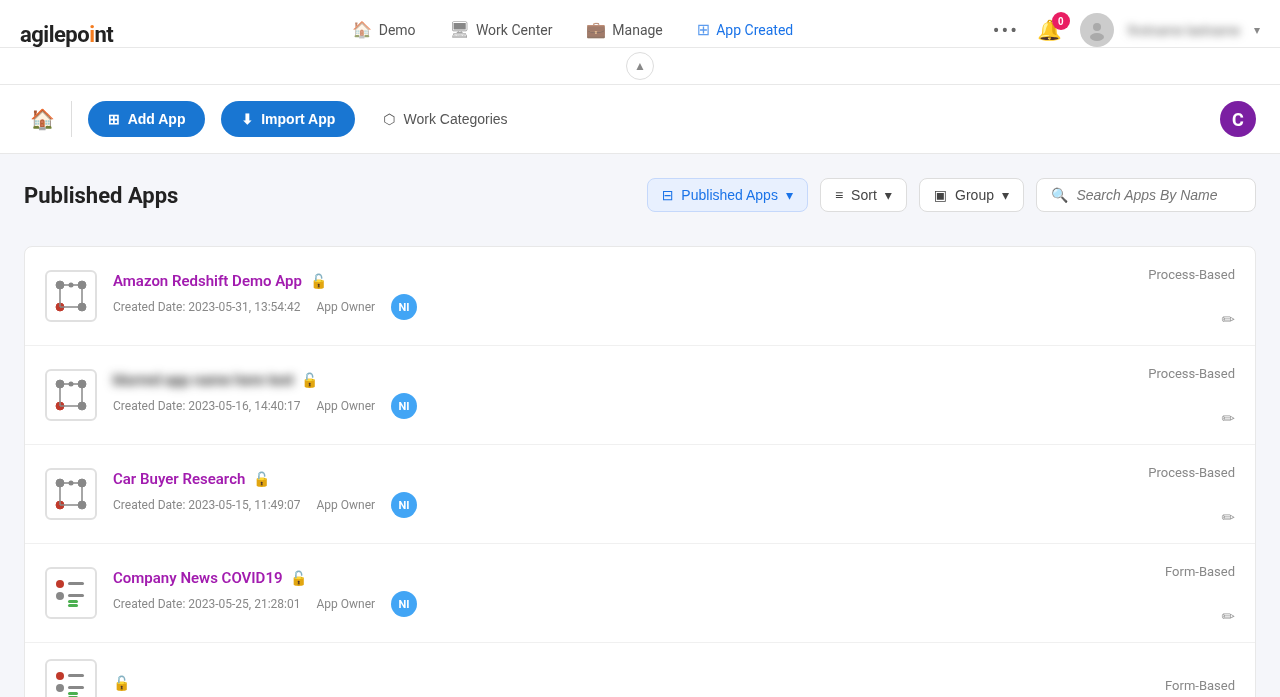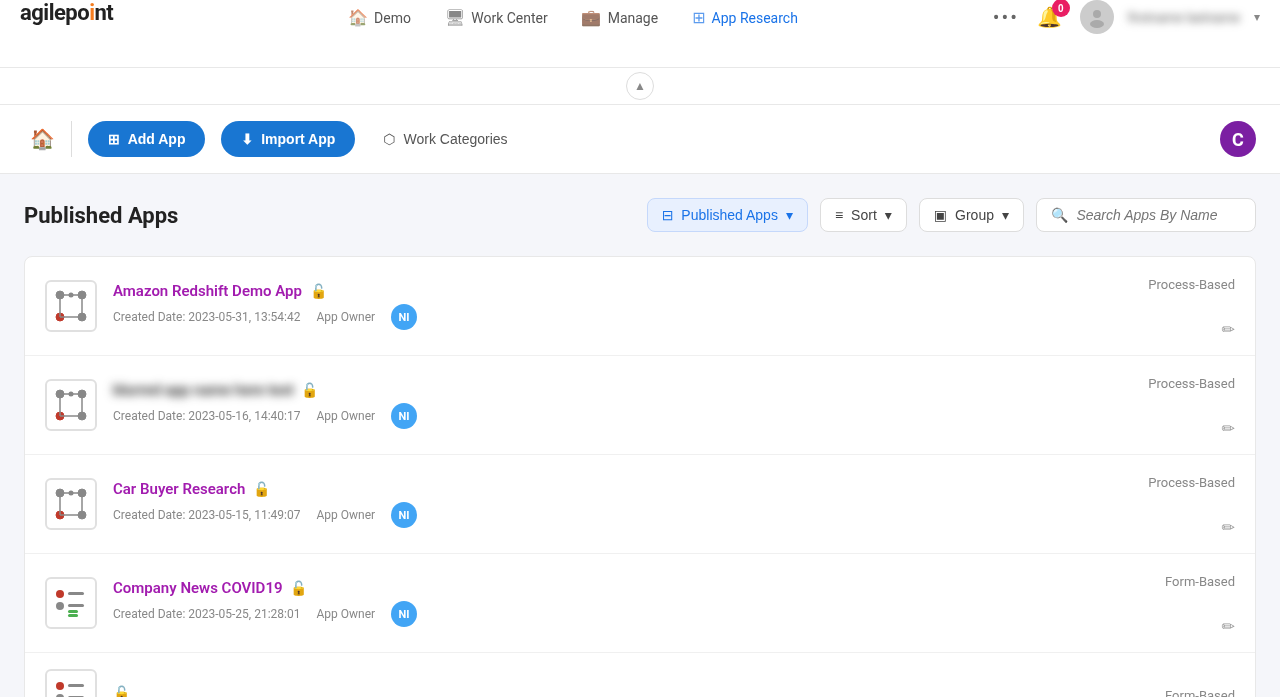--- a/index.html
+++ b/index.html
@@ -2,23 +2,23 @@
 <html><head>
   <meta charset="utf-8">
   <style>
     * { box-sizing: border-box; margin: 0; padding: 0; }
     body { font-family: -apple-system, BlinkMacSystemFont, 'Segoe UI', Roboto, sans-serif; background: #f5f6fa; color: #333; font-size: 14px; }
 
     
     .top-nav {
       background: #fff;
       border-bottom: 1px solid #e8e8e8;
-      height: 68px;
-      display: flex;
-      align-items: flex-start;
+      height: 48px;
+      display: flex;
+      align-items: flex-end;
       padding: 0 20px;
       position: relative;
     }
     .logo {
       display: flex;
       align-items: center;
       margin-right: 40px;
     }
     .logo-text {
       font-size: 22px;
@@ -193,21 +193,21 @@
     .main-content {
       padding: 24px;
       background: #f5f6fa;
       min-height: calc(100vh - 130px);
     }
 
     
     .filter-bar {
       display: flex;
       align-items: center;
-      margin-bottom: 24px;
+      margin-bottom: 34px;
       gap: 12px;
     }
     .page-title {
       font-size: 22px;
       font-weight: 700;
       color: #222;
       flex: 1;
     }
     .filter-btn {
       display: flex;
@@ -378,21 +378,21 @@
     <a class="nav-item">
       <span class="nav-icon">🖥</span>
       <span>Work Center</span>
     </a>
     <a class="nav-item">
       <span class="nav-icon">💼</span>
       <span>Manage</span>
     </a>
     <a class="nav-item active">
       <span class="nav-icon">⊞</span>
-      <span>App Research</span>
+      <span>App Created</span>
     </a>
   </div>
 
   <div class="nav-right">
     <span class="nav-dots">•••</span>
     <button class="notification-btn">
       🔔
       <span class="notification-badge">0</span>
     </button>
     <div class="user-avatar-nav">

